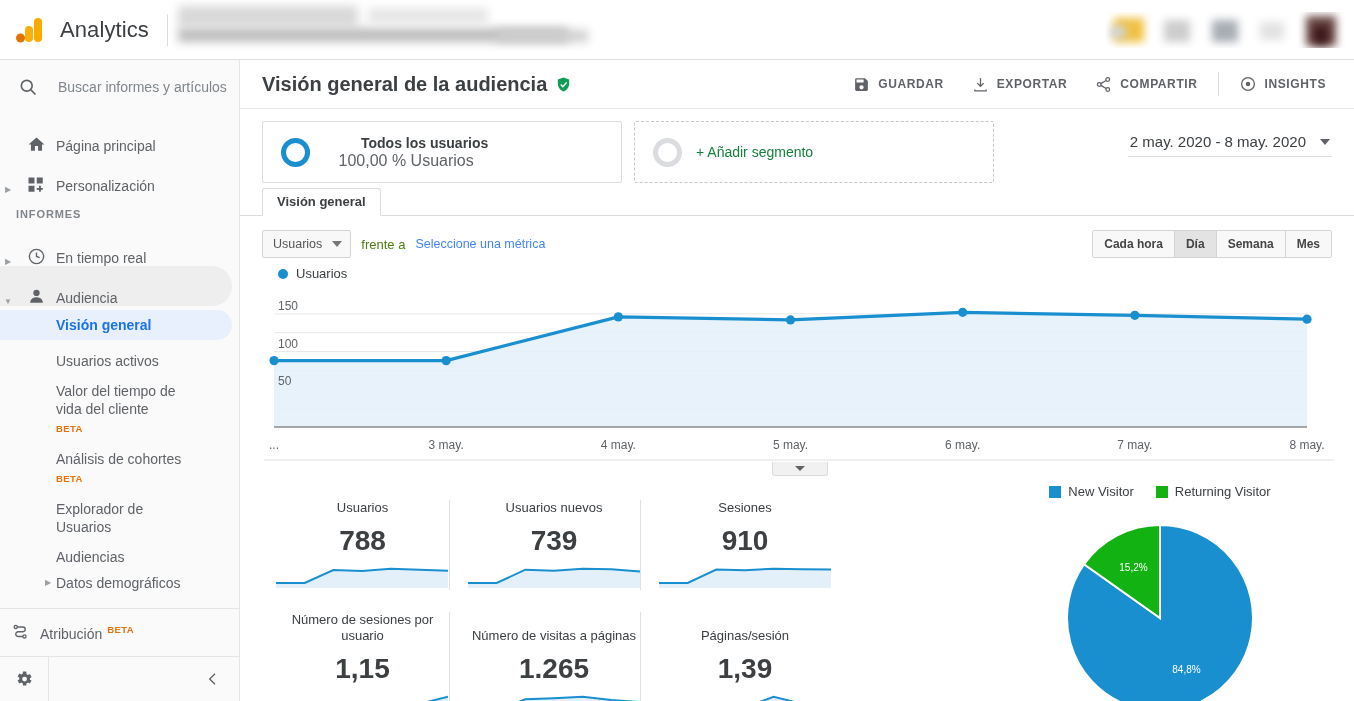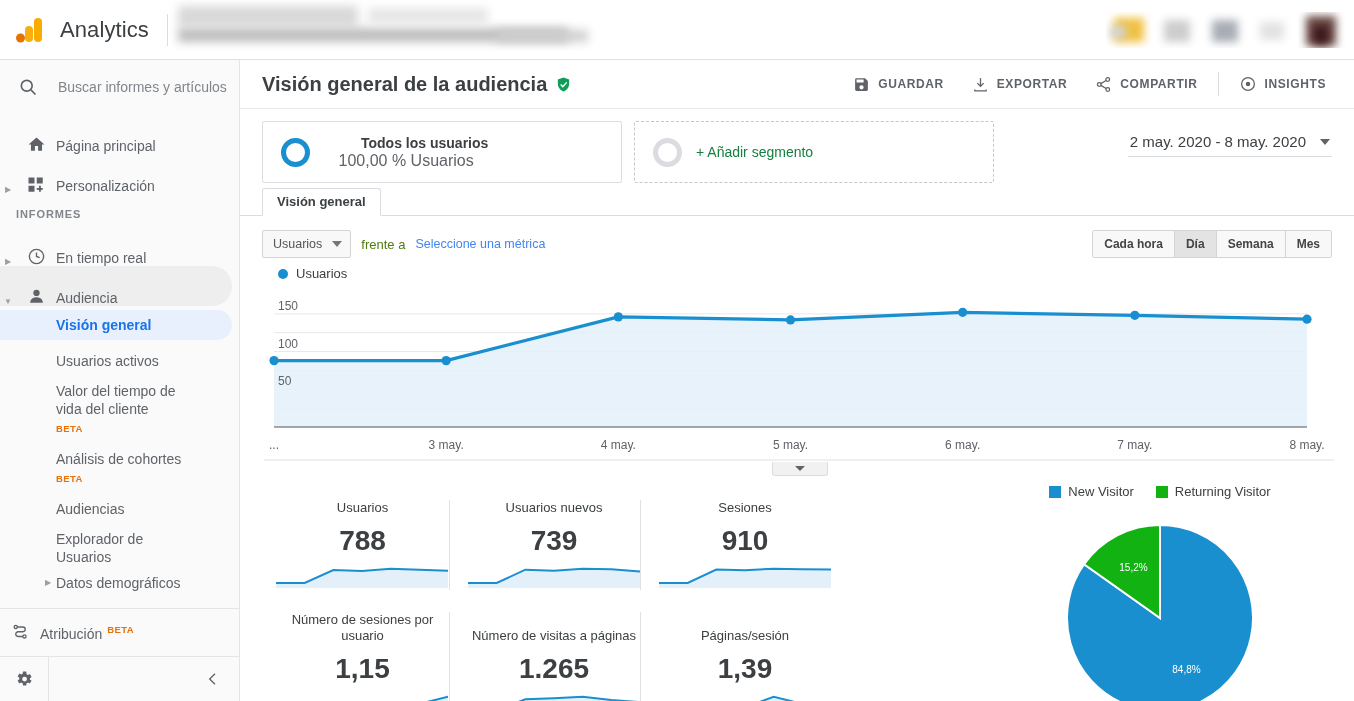--- a/index.html
+++ b/index.html
@@ -312,26 +312,26 @@
         <span class="slabel"><span>Valor del tiempo de vida del cliente</span><br><span class="beta">BETA</span></span>
       </div>
 
       <div class="subitem">
         <span class="sspacer"></span>
         <span class="slabel"><span>Análisis de cohortes</span><br><span class="beta">BETA</span></span>
       </div>
 
       <div class="subitem">
         <span class="sspacer"></span>
-        <span class="slabel">Audiencias</span>
+        <span class="slabel">Explorador de Usuarios</span>
       </div>
 
       <div class="subitem">
         <span class="sspacer"></span>
-        <span class="slabel">Explorador de Usuarios</span>
+        <span class="slabel">Audiencias</span>
       </div>
 
       <div class="subitem" style="padding-top:2px;">
         <span class="sspacer-sm"></span>
         <span class="sarrow">▶</span>
         <span class="slabel">Datos demográficos</span>
       </div>
 
       <div class="subitem">
         <span class="sspacer-sm"></span>

